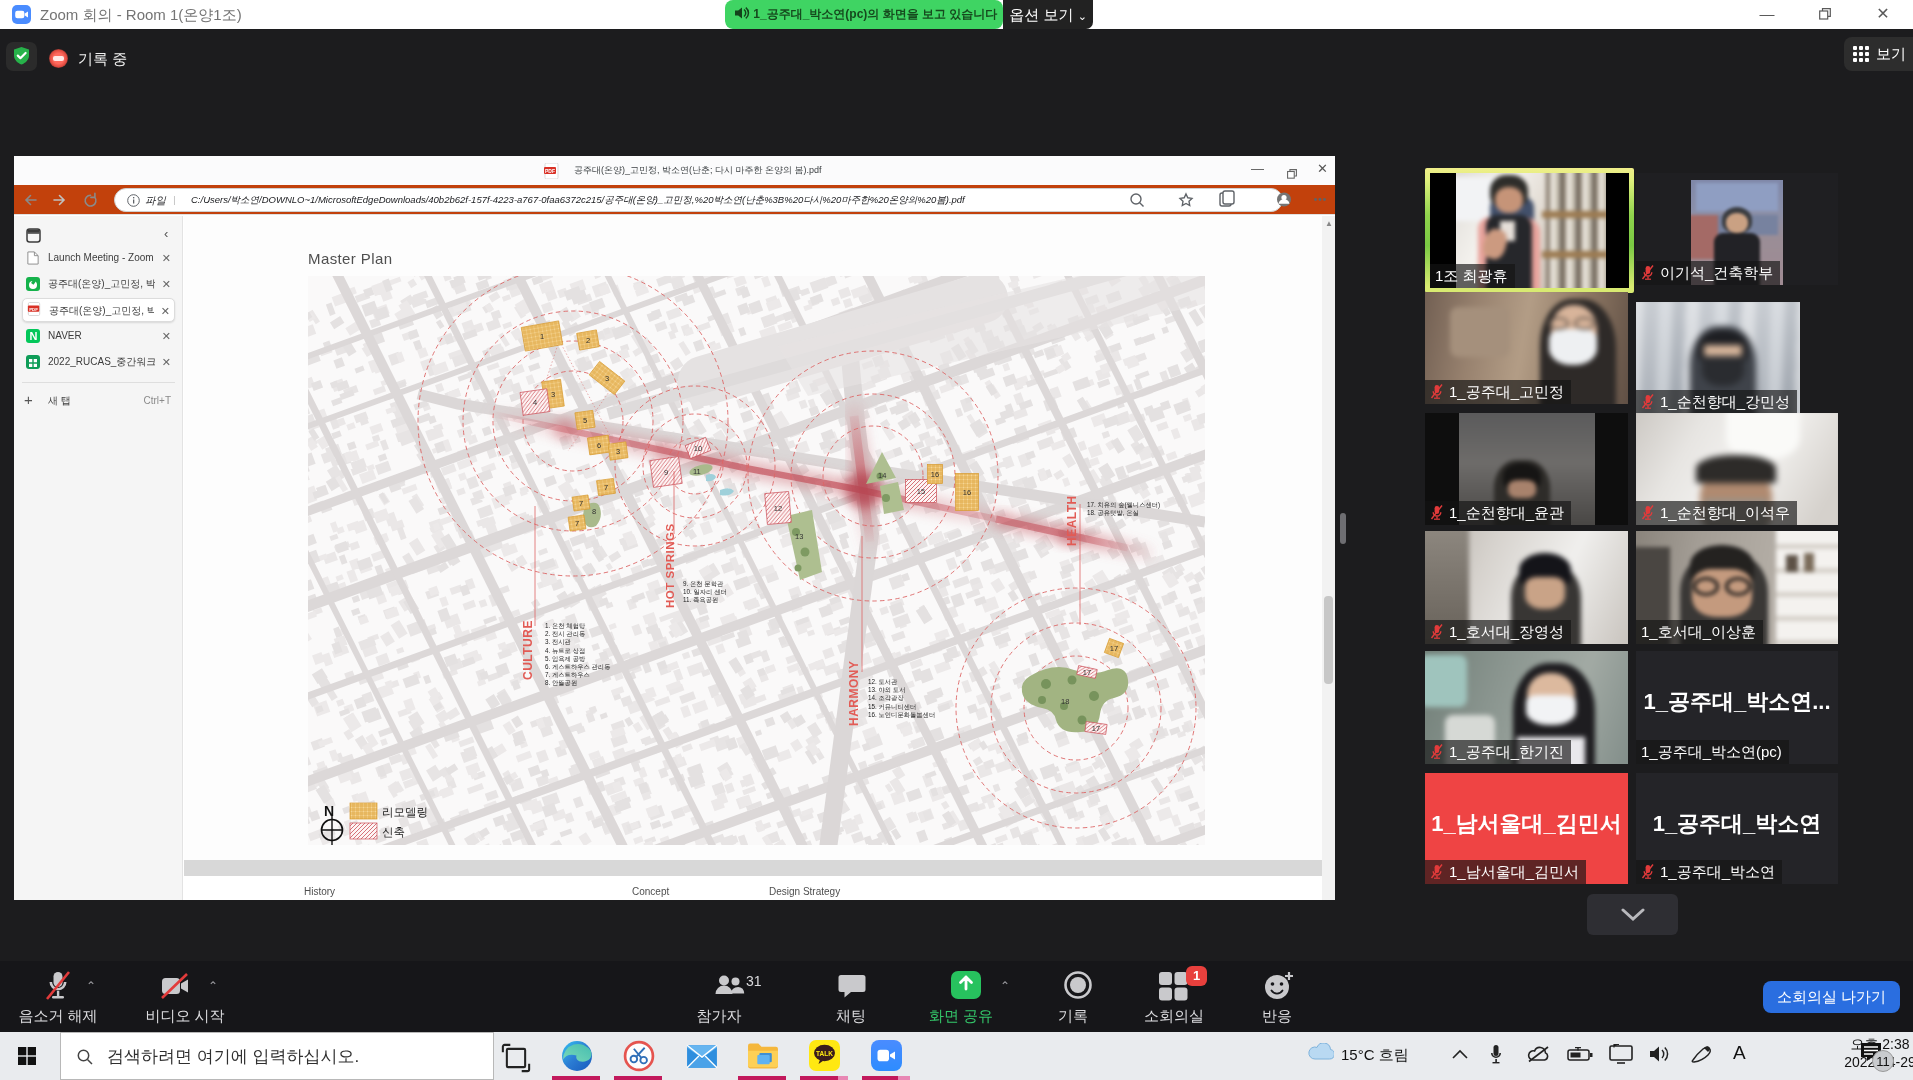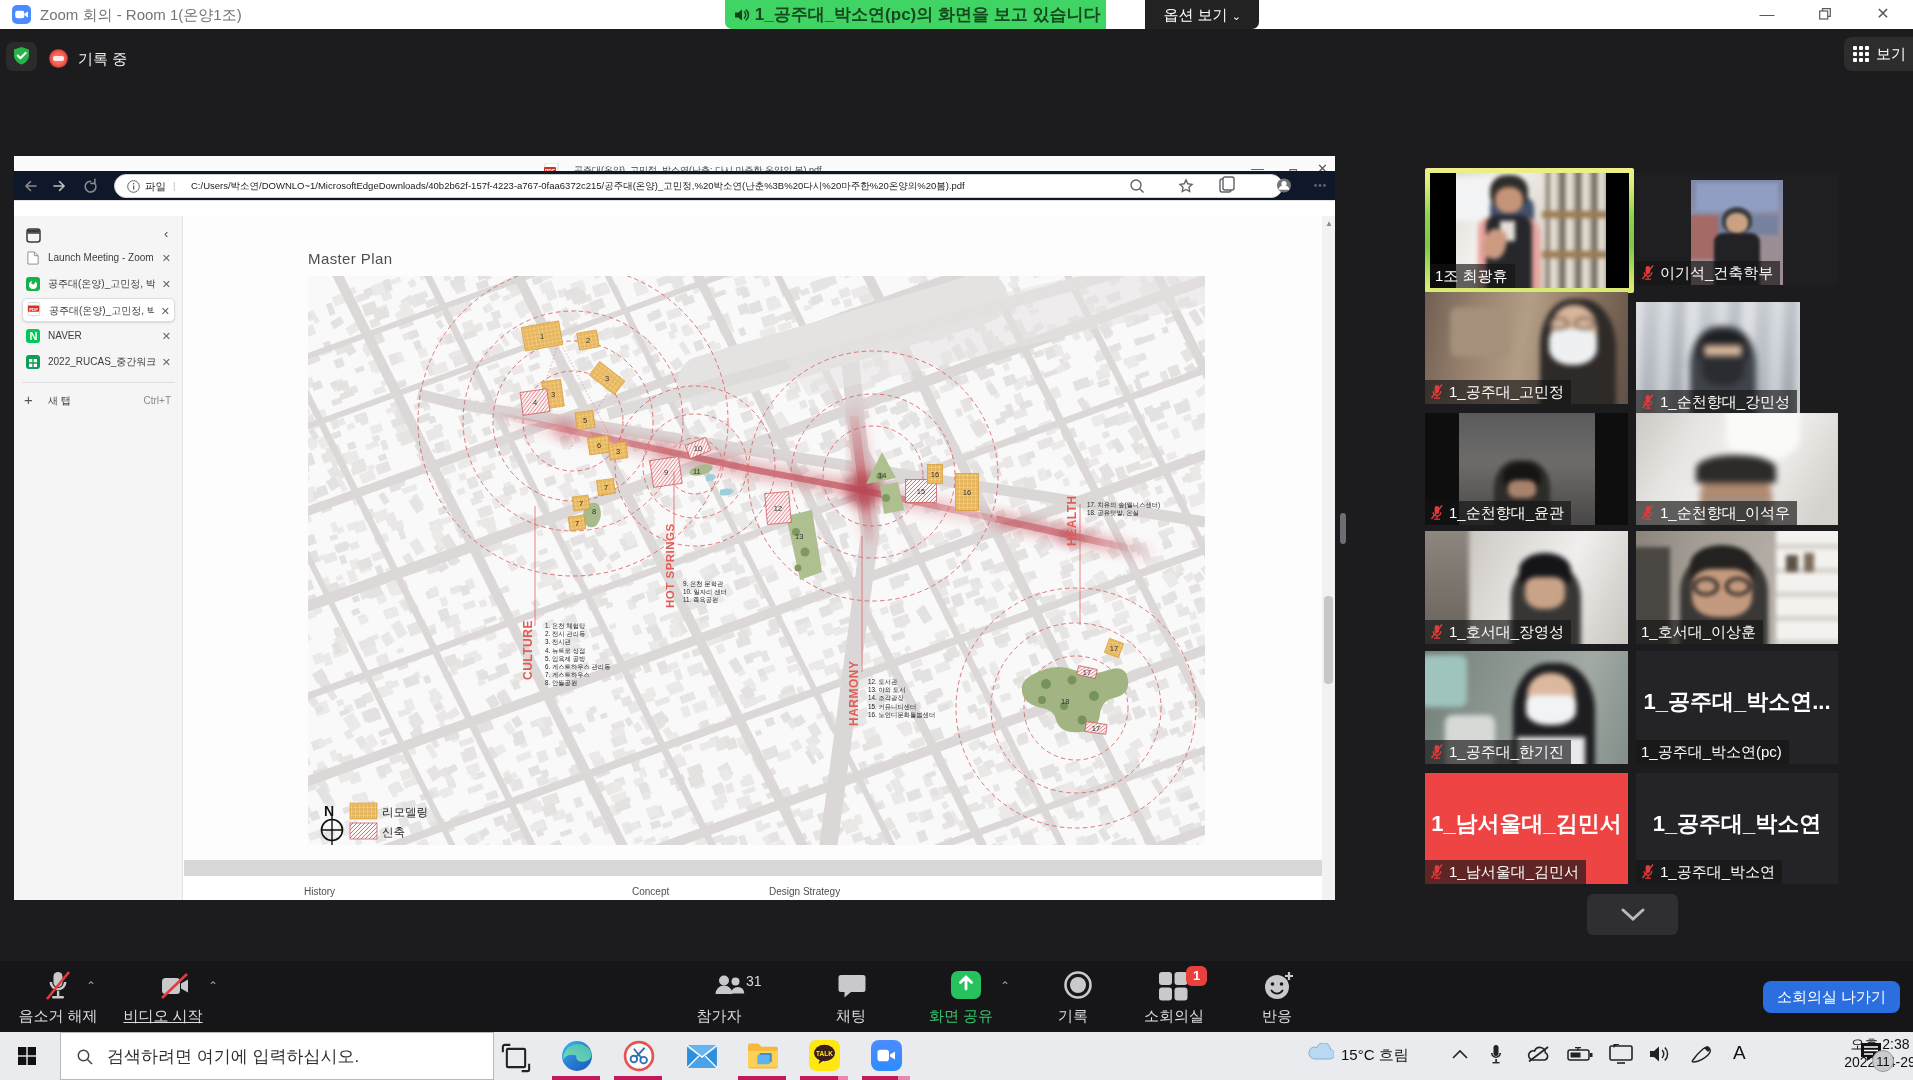--- a/index.html
+++ b/index.html
@@ -3,33 +3,33 @@
 <meta charset="utf-8">
 <style>
 * { margin:0; padding:0; box-sizing:border-box; }
 html,body { width:1913px; height:1080px; overflow:hidden; background:#1c1c1e; font-family:"Liberation Sans",sans-serif; }
 #root { position:absolute; left:0; top:0; width:1913px; height:1080px; }
 
 #titlebar { position:absolute; left:0; top:0; width:1913px; height:29px; background:#ffffff; }
 #zm-ico { position:absolute; left:12px; top:5px; width:19px; height:19px; border-radius:5px; background:#4a8cff; }
 #zm-title { position:absolute; left:40px; top:6px; font-size:15px; color:#747474; }
 #banner { position:absolute; left:725px; top:0; height:29px; border-radius:0 0 7px 7px; overflow:hidden; display:flex; }
-#banner-green { background:#3fd463; color:#164a1e; font-weight:bold; font-size:17px; line-height:29px; padding:0 6px 0 10px; }
-#banner-dark { background:#222222; color:#ffffff; font-size:15px; line-height:29px; padding:0 18px;margin-left:39px; }
+#banner-green { background:#3fd463; color:#164a1e; font-weight:bold; font-size:12px; line-height:29px; padding:0 6px 0 10px;border-radius:8px; }
+#banner-dark { background:#222222; color:#ffffff; font-size:15px; line-height:29px; padding:0 6px; }
 .winctl { position:absolute; top:0; width:30px; height:28px; color:#5a5a5a; font-size:15px; text-align:center; line-height:28px; }
 
 #shield { position:absolute; left:6px; top:42px; width:31px; height:29px; background:#2b2b2b; border-radius:7px; }
 #recdot { position:absolute; left:49px; top:49px; width:19px; height:19px; border-radius:50%; background:radial-gradient(circle,#ff6a5e 0 38%,#e04a3f 62%,rgba(224,74,63,.25) 78%,rgba(224,74,63,0) 100%); }
 #recdot:after { content:""; position:absolute; left:4px; top:7px; width:11px; height:5px; background:rgba(255,255,255,.85); border-radius:2px; }
 #rectext { position:absolute; left:78px; top:50px; font-size:15px; color:#f2f2f2; }
 #viewbtn { position:absolute; left:1844px; top:37px; width:69px; height:34px; background:#2d2d2d; border-radius:8px 0 0 8px; color:#fff; font-size:15px; }
 
 #browser { position:absolute; left:14px; top:156px; width:1321px; height:744px; background:#ffffff; }
 #bt-title { position:absolute; left:0; top:0; width:100%; height:29px; background:#fbfbfc; }
-#bt-nav { position:absolute; left:0; top:15px; width:100%; height:30px; background:#0f172a; border-bottom:1px solid #e1e1e1; }
+#bt-nav { position:absolute; left:0; top:29px; width:100%; height:30px; background:#c2410c; border-bottom:1px solid #e1e1e1;font-style:italic; }
 #addrbar { position:absolute; left:100px; top:3px; width:1169px; height:24px; border:1px solid #d0d0d0; border-radius:12px; background:#fff; font-size:9.5px; color:#333; line-height:22px; }
 #sidebar { position:absolute; left:0; top:60px; width:169px; height:684px; background:#f5f5f5; border-right:1px solid #e3e3e3; }
 .sbrow { position:absolute; left:8px; width:153px; height:24px; font-size:10px; color:#3c3c3c; line-height:24px; white-space:nowrap; overflow:hidden; }
 .sbtxt { position:absolute; left:26px; right:20px; overflow:hidden; }
 .sbx { position:absolute; right:4px; top:0; color:#666; font-size:11px; }
 .sbico { position:absolute; left:4px; top:5px; width:14px; height:14px; border-radius:3px; }
 #pdfarea { position:absolute; left:170px; top:60px; width:1151px; height:684px; background:#ffffff; overflow:hidden; }
 #scrollbar { position:absolute; right:0; top:60px; width:13px; height:684px; background:#f2f2f2; }
 #scrollthumb { position:absolute; right:2px; top:440px; width:9px; height:88px; background:#c7c7c7; border-radius:4px; }
 
@@ -644,21 +644,21 @@
   <div class="tbtn" style="left:140px;width:70px;">
     <svg width="36" height="30" viewBox="0 0 36 30" style="margin-top:3px;">
           <g fill="#c9c9cc">
             <rect x="5" y="6" width="18" height="16" rx="3.5"></rect>
             <path d="M24 11.5 L31 7.5 V20.5 L24 16.5 Z"></path>
           </g>
           <line x1="5" y1="26" x2="30" y2="2" stroke="#e23b3b" stroke-width="2.6"></line>
         </svg>
   </div>
   <div class="tbtn" style="left:208px;top:18px;color:#9a9a9e;font-size:12px;">⌃</div>
-  <div class="tlabel" style="left:113px;width:100px;text-decoration:underline;">비디오 시작</div>
+  <div class="tlabel" style="left:135px;width:100px;">비디오 시작</div>
   <div class="tbtn" style="left:694px;width:70px;">
     <svg width="32" height="28" viewBox="0 0 32 28" style="margin-top:3px;">
           <g fill="#c9c9cc">
             <circle cx="11" cy="8.5" r="5"></circle>
             <path d="M2.5 22 a8.5 8.5 0 0 1 17 0 Z"></path>
             <circle cx="22.5" cy="9.5" r="4"></circle>
             <path d="M18 21.5 a7 7 0 0 1 11.6 -4.8 q 1.6 2 1.6 4.8 Z"></path>
           </g>
         </svg>
     <span style="position:absolute;left:52px;top:4px;font-size:14px;color:#d9d9dc;">31</span>

